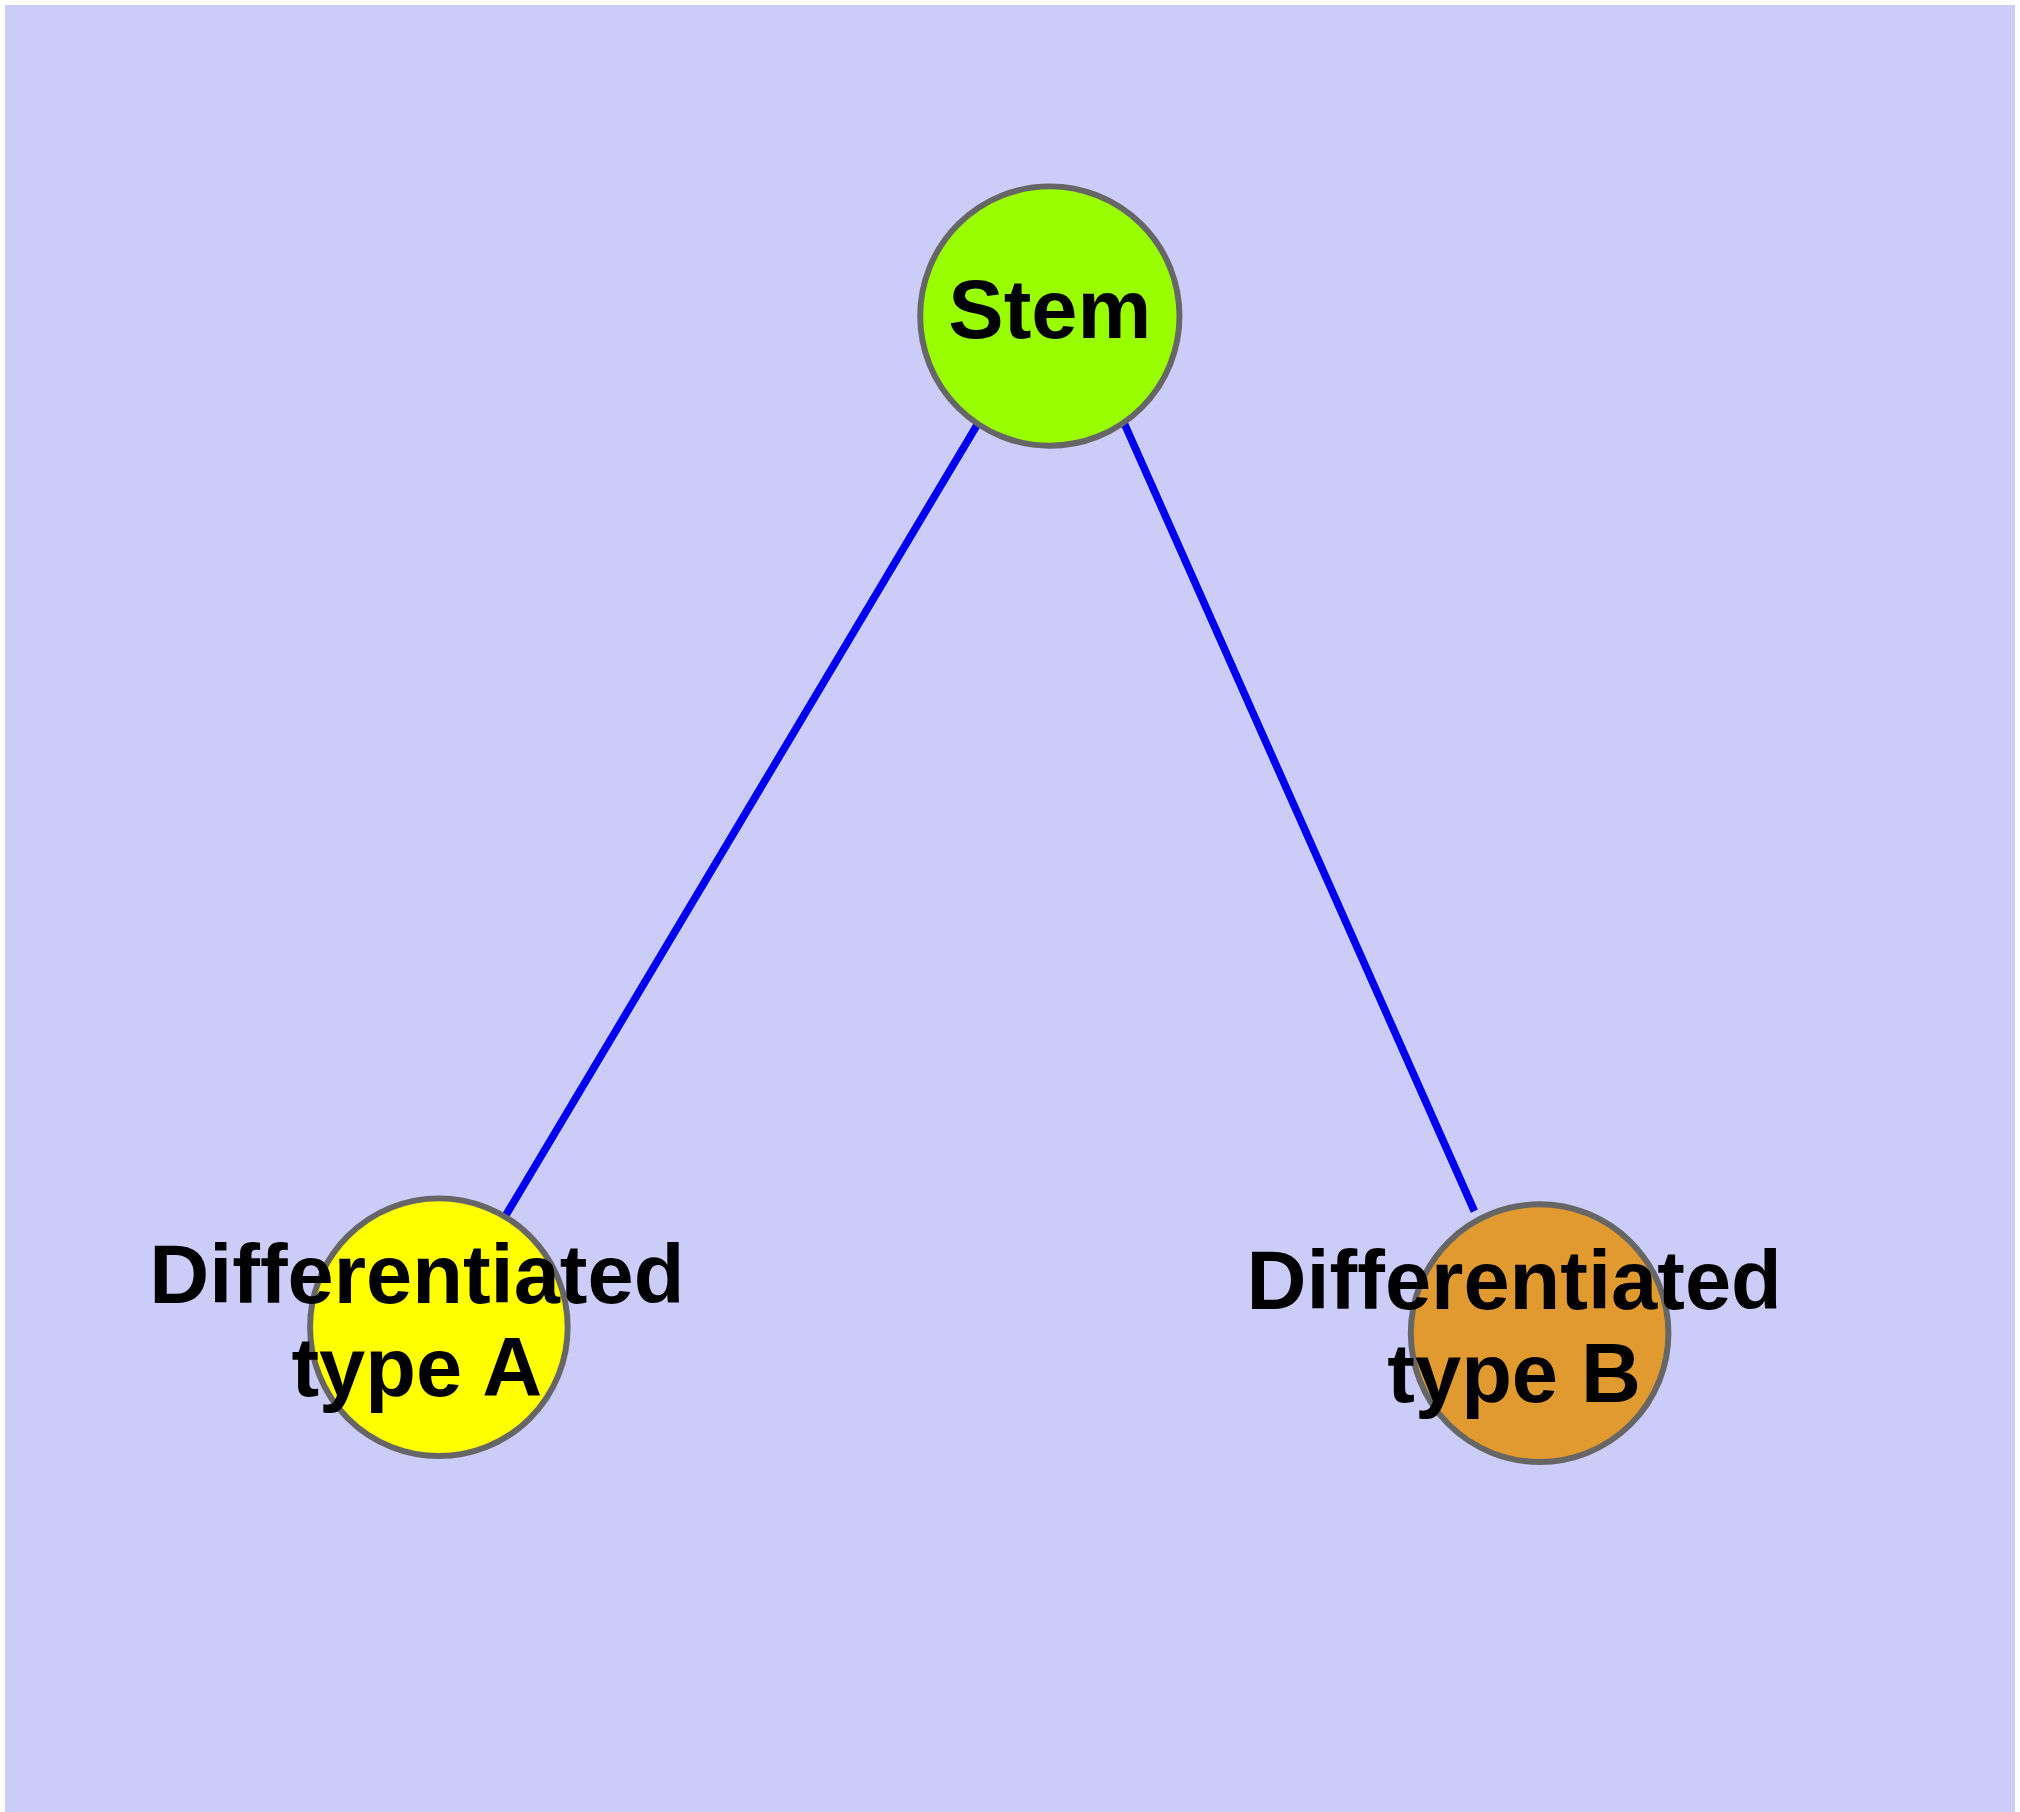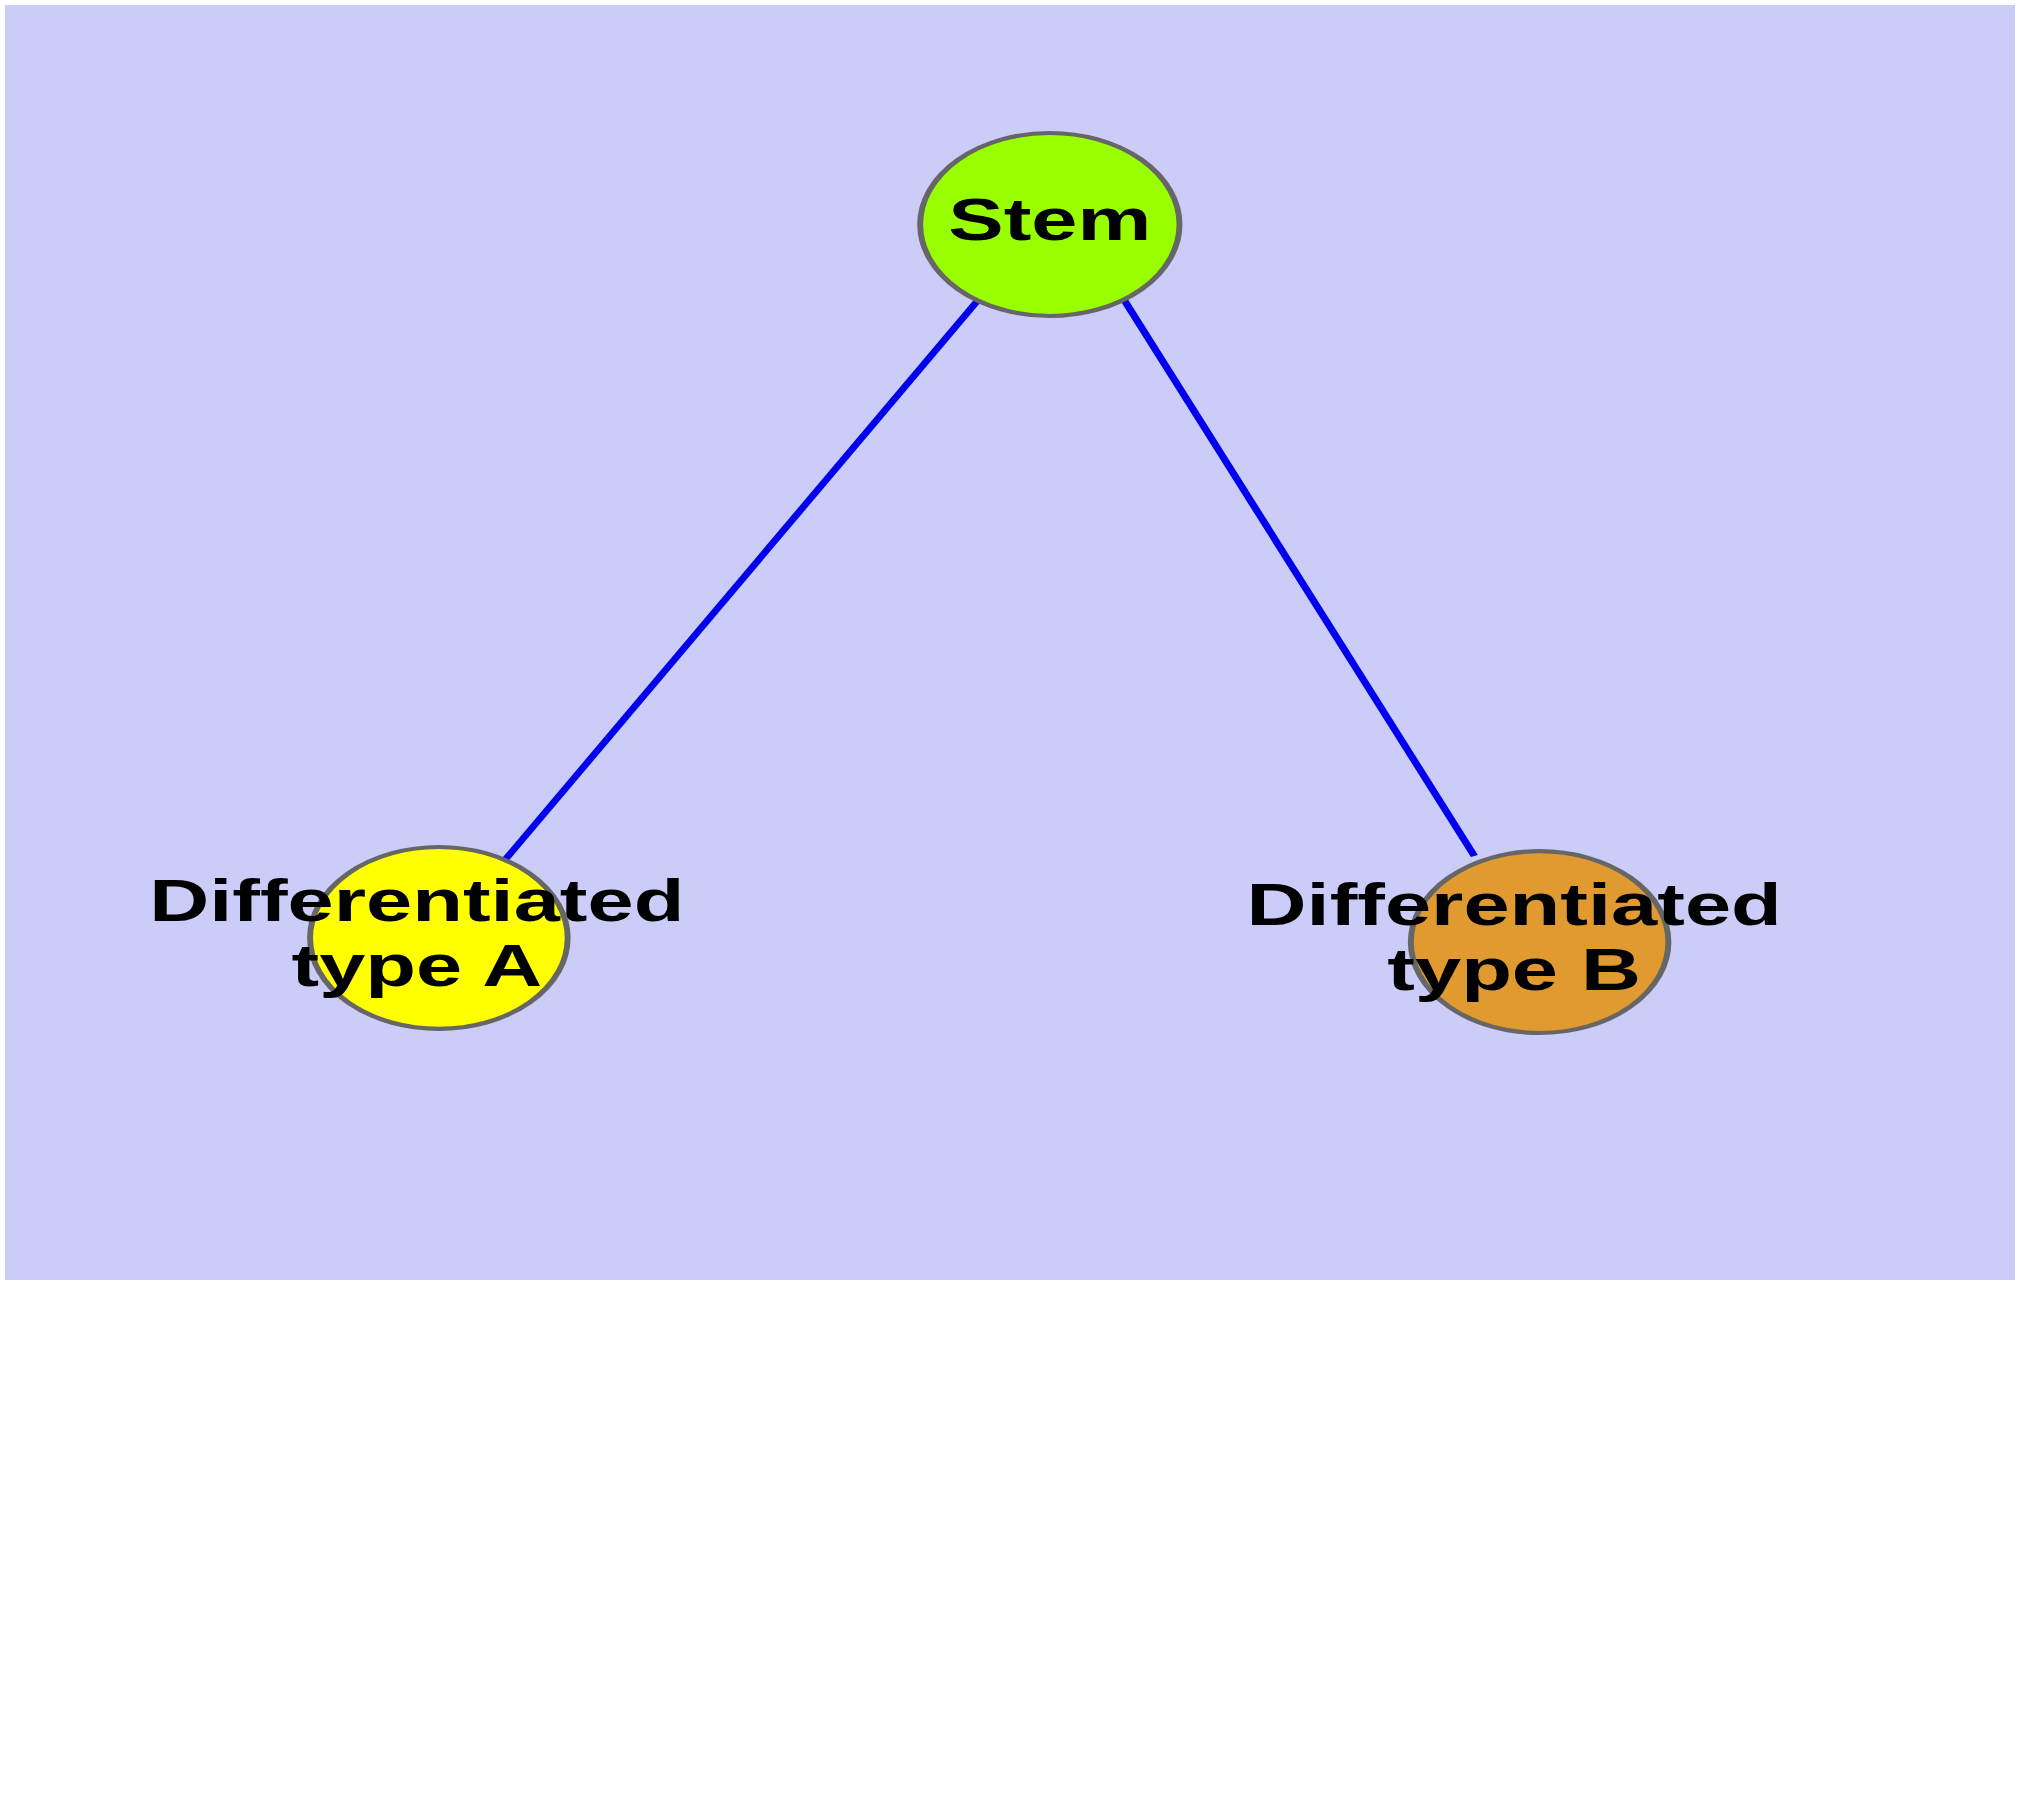--- a/index.html
+++ b/index.html
@@ -16,21 +16,21 @@
     width: 2021px;
     height: 1812px;
     background: #ffffff;
     overflow: hidden;
   }
   #plot-area {
     position: absolute;
     left: 5.1px;
     top: 5.1px;
     width: 2010px;
-    height: 1275px;
+    height: 1807px;
     background: #ccccf9;
   }
   #graph-svg {
     position: absolute;
     left: 0;
     top: 0;
     width: 100%;
     height: 100%;
     display: block;
   }

